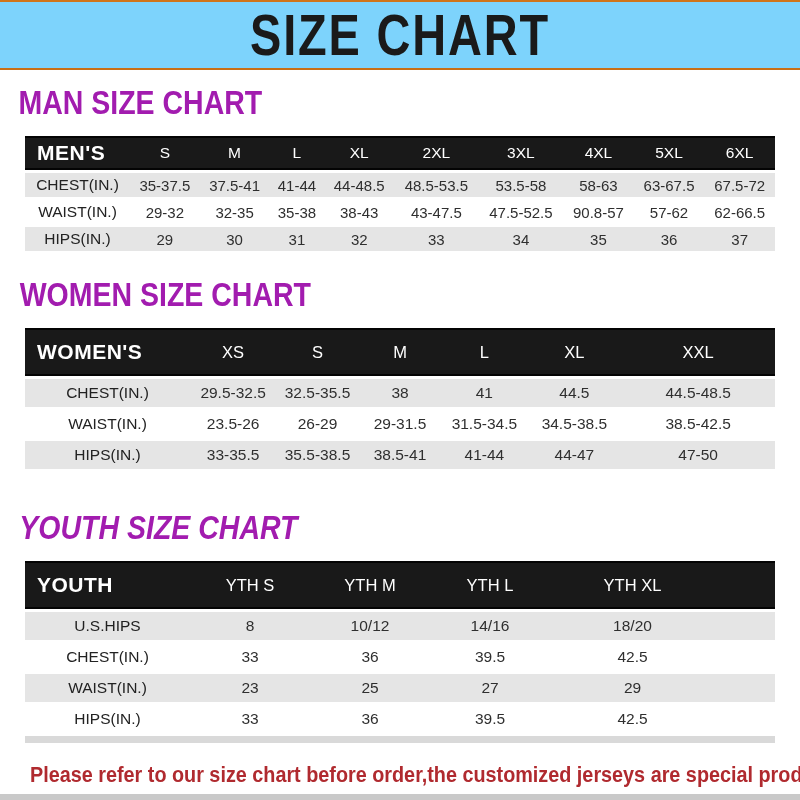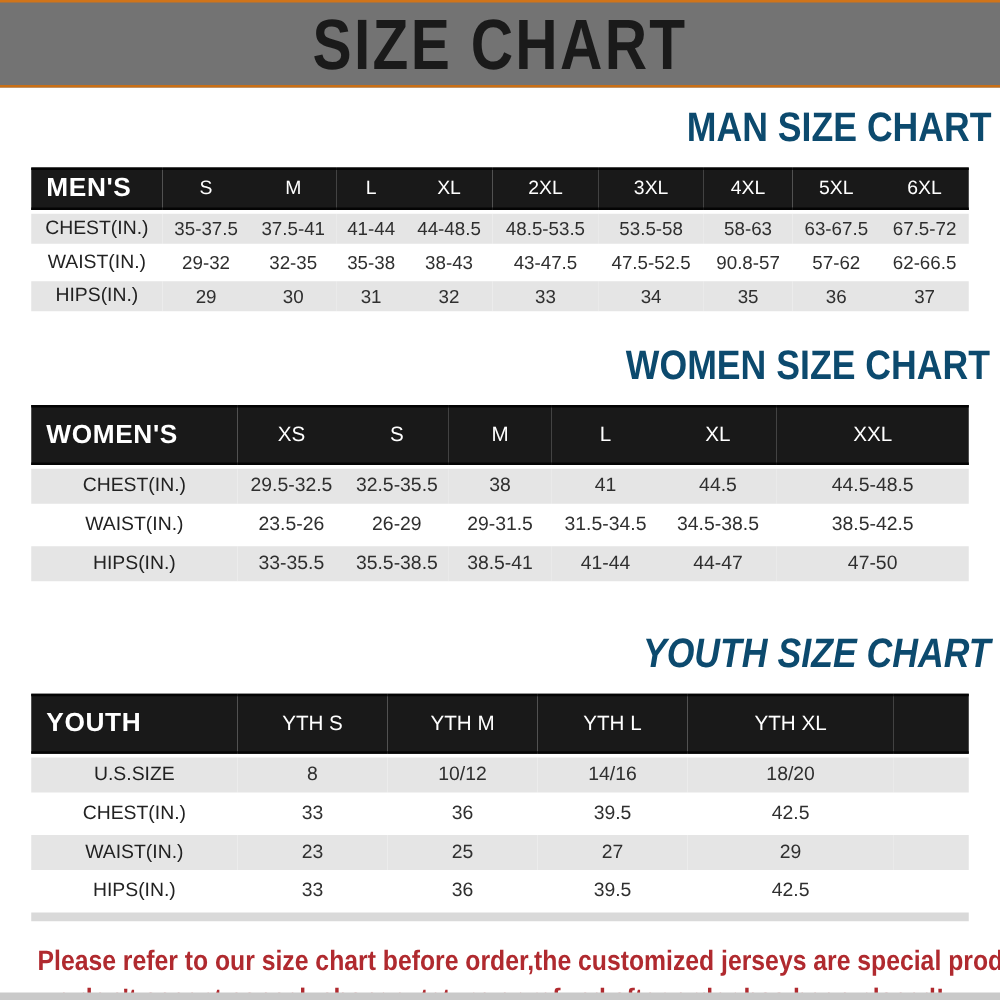--- a/index.html
+++ b/index.html
@@ -11,21 +11,21 @@
   .banner{
     height:70px;background:#EB8420;display:flex;align-items:center;justify-content:center;
     border-top:2px solid #d0741a;border-bottom:2px solid #c96f15;box-sizing:border-box;
   }
   .banner-title{
     display:inline-block;font-size:51px;font-weight:bold;color:#1A1A1A;
     letter-spacing:2px;transform:scale(0.92,1.12);
   }
   
   .chart-section h2{
-    text-align:right;margin:0;font-size:30px;line-height:36px;color:#0c4a6e;
+    text-align:left;margin:12px;font-size:30px;line-height:36px;color:#a21caf;
   }
   .chart-section h2 span{display:inline-block;font-weight:bold;letter-spacing:0px;transform:scale(0.95,1.1);}
   .sec-men h2{margin-top:15px;}
   .sec-women h2{margin-top:23px;}
   .sec-youth h2{margin-top:38px;font-style:italic;}
   
   table.size-table{
     width:750px;margin:10px 25px 0 25px;border-collapse:separate;border-spacing:0 3px;
   }
   table.fixed{table-layout:fixed;}
@@ -53,21 +53,21 @@
   .notice-inner{transform:scale(0.88,1.0);transform-origin:0 0;width:860px;}
   .notice p{margin:0;font-size:22.5px;line-height:30px;font-weight:bold;white-space:nowrap;}
   
   .bottom-strip{position:absolute;left:0;bottom:0;width:100%;height:6px;background:#C9C9C9;}
 </style>
 </head>
 <body>
 
 <div class="page">
 
-  <header class="banner" style="background: #737373;">
+  <header class="banner" style="background: #7dd3fc;">
     <span class="banner-title" style="color: rgb(26, 26, 26);">SIZE CHART</span>
   </header>
 
   <main id="sections">
       <section class="chart-section sec-men">
         <h2><span>MAN SIZE CHART</span></h2>
         <table class="size-table compact">
           <colgroup>
             <col style="width: 14%;">
             <col>
@@ -204,21 +204,21 @@
               <th class="corner">YOUTH</th>
               <th>YTH S</th>
               <th>YTH M</th>
               <th>YTH L</th>
               <th>YTH XL</th>
               <th></th>
             </tr>
           </thead>
           <tbody>
             <tr>
-              <td class="row-label">U.S.SIZE</td>
+              <td class="row-label">U.S.HIPS</td>
               <td>8</td>
               <td>10/12</td>
               <td>14/16</td>
               <td>18/20</td>
               <td></td>
             </tr>
             <tr>
               <td class="row-label">CHEST(IN.)</td>
               <td>33</td>
               <td>36</td>

